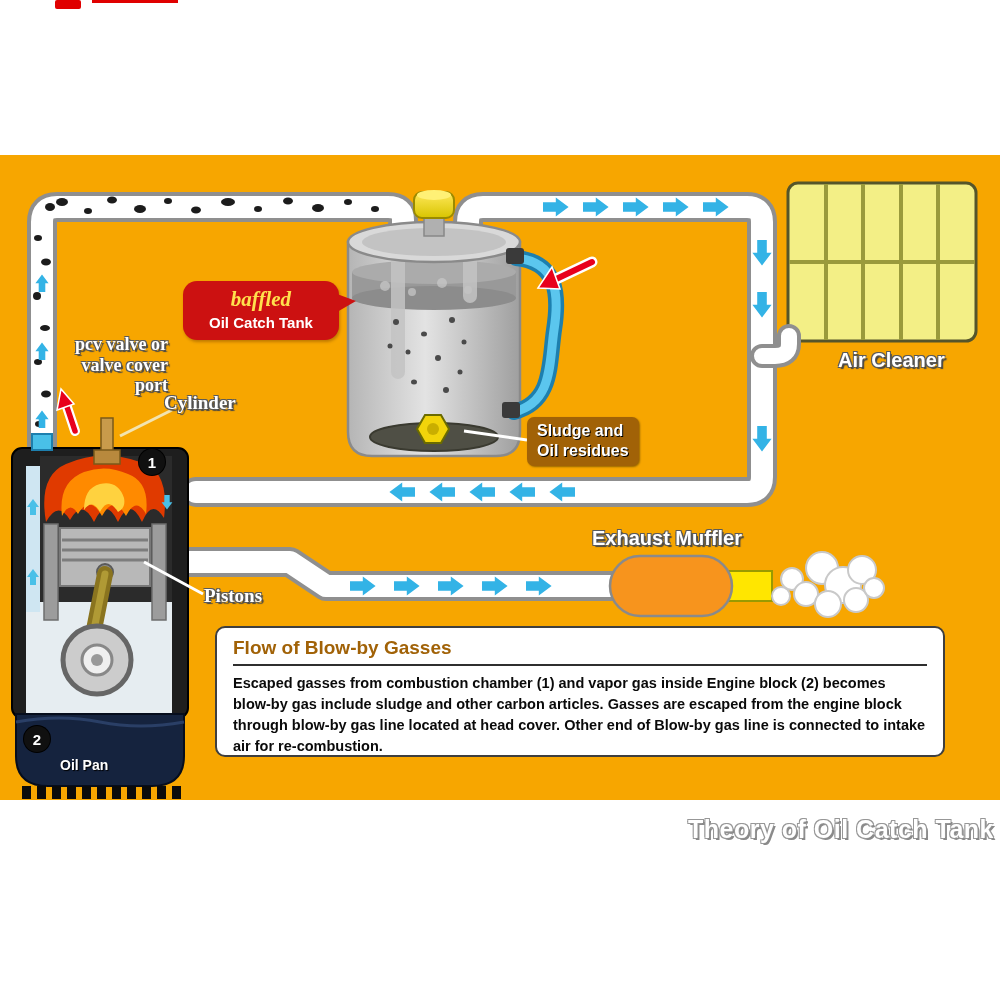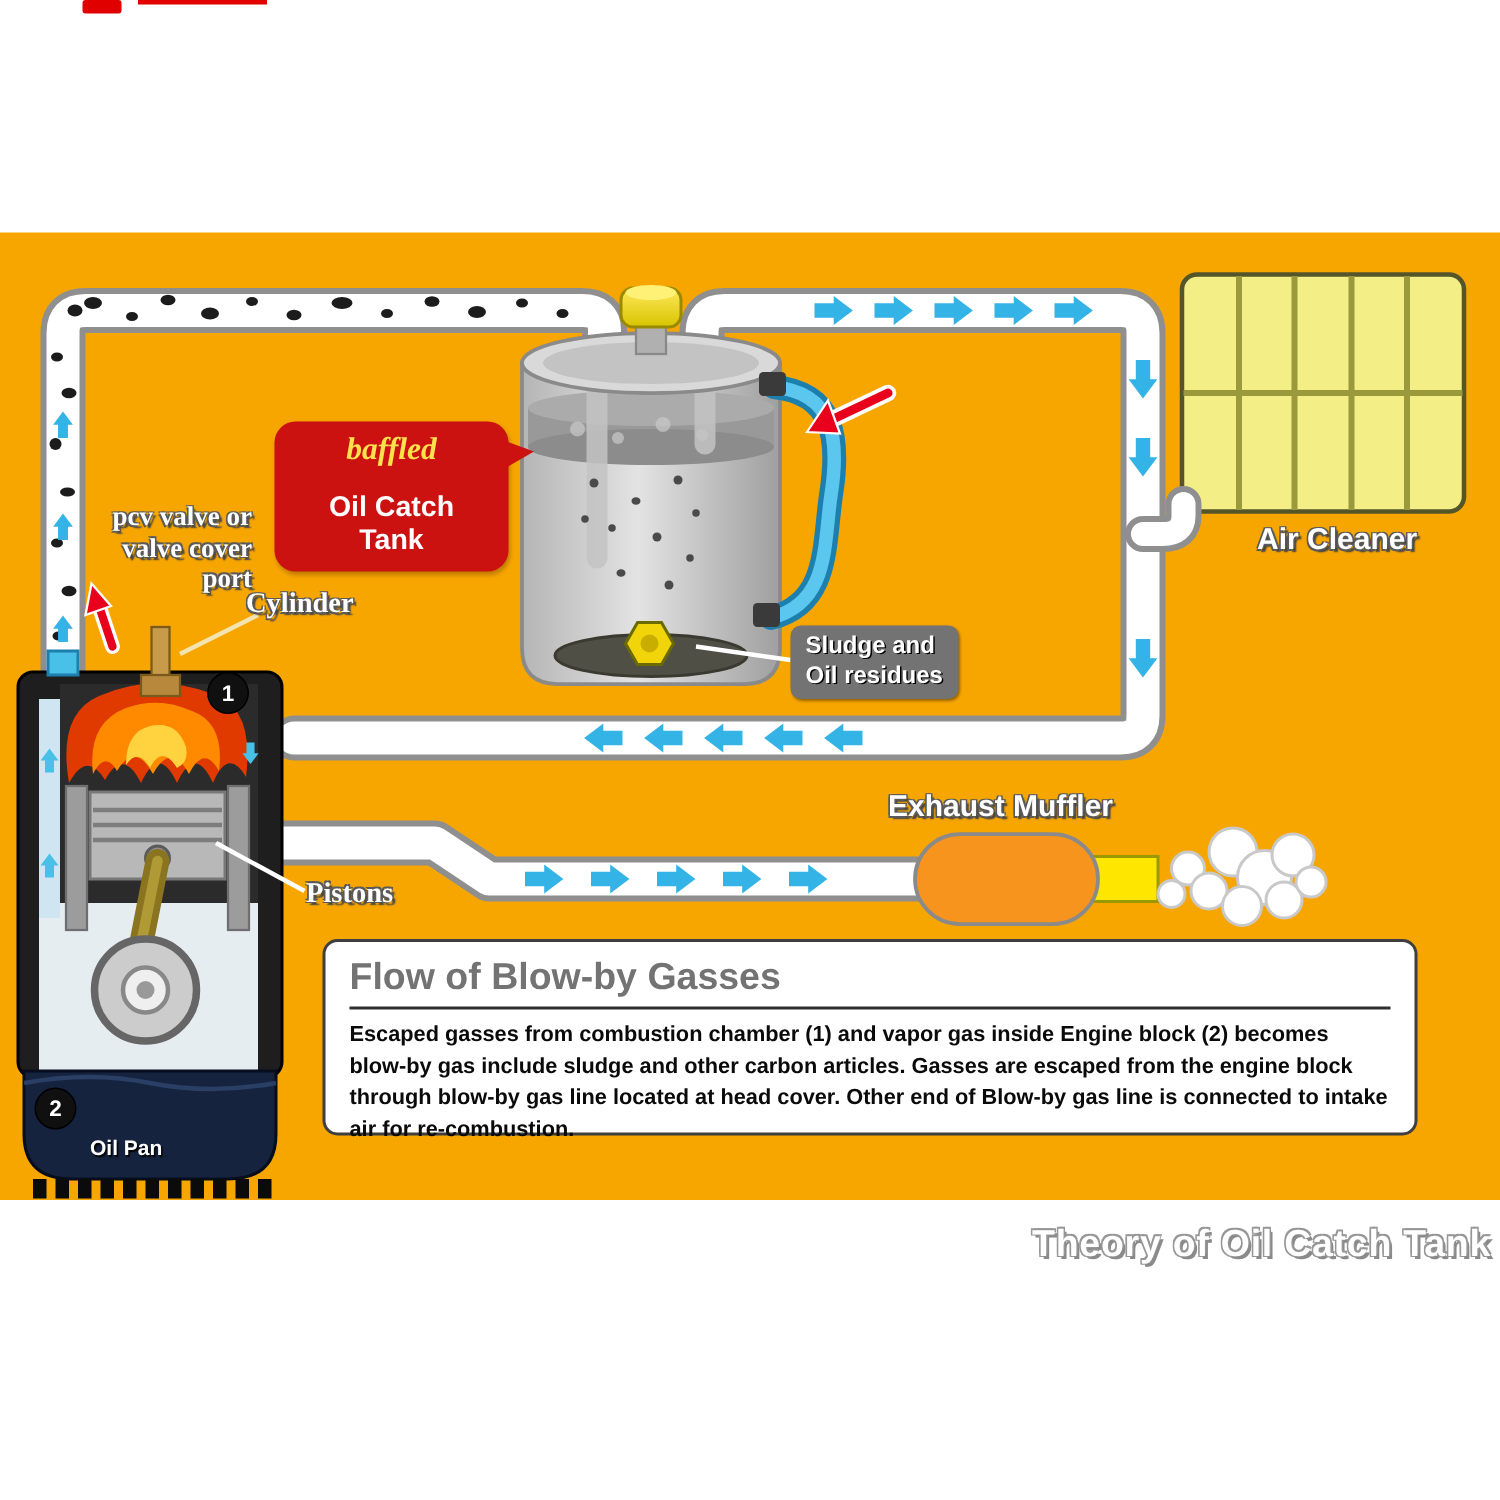--- a/index.html
+++ b/index.html
@@ -33,36 +33,36 @@
   .m2 { left:24px; top:726px; }
 
   .bubble { position:absolute; left:183px; top:281px; width:156px; padding:7px 23px 9px;
             background:#CC1111; border-radius:14px; text-align:center;
             box-shadow:1px 2px 3px rgba(90,40,0,.35); }
   .bubble:after { content:""; position:absolute; right:-17px; top:13px; width:0; height:0;
             border-left:19px solid #CC1111; border-top:7px solid transparent;
             border-bottom:11px solid transparent; }
   .bubble .l1 { display:block; font-family:"Liberation Serif", serif; font-style:italic;
             font-weight:bold; font-size:21px; color:#FFE14D; line-height:1.1; }
-  .bubble .l2 { display:block; font-weight:bold; font-size:19px; color:#fff; margin-top:17px; }
+  .bubble .l2 { display:block; font-weight:bold; font-size:15px; color:#fff; margin-top:3px; }
 
   .lbl-filter { left:586px; top:237px; width:92px; text-align:center; font-size:21px;
             line-height:1.12; font-style:italic; color:#6f5a0c;
             text-shadow:1px 1px 0 rgba(60,40,0,.25); }
   .lbl-filter span { display:block; }
 
-  .sludge-box { position:absolute; left:527px; top:417px; background:#737373; border-radius:7px;
+  .sludge-box { position:absolute; left:527px; top:417px; background:#a16207; border-radius:7px;
             padding:4px 10px 5px; box-shadow:1px 1px 2px rgba(0,0,0,.4); }
   .sludge-box span { display:block; color:#fff; font-weight:bold; font-size:16px;
             line-height:1.25; text-shadow:1px 1px 0 #000; }
 
   .info-panel { position:absolute; left:215px; top:626px; width:730px; height:131px;
             background:#fff; border:2px solid #3f3f3f; border-radius:10px;
             padding:9px 16px 8px; }
-  .info-title { font-size:25px; font-weight:bold; color:#737373; }
+  .info-title { font-size:19px; font-weight:bold; color:#a16207; }
   .divider { height:2px; background:#2f2f2f; margin:5px 0 7px; }
   .info-body { font-size:14.5px; font-weight:bold; color:#0a0a0a; line-height:1.44; }
 
   .footer-title { position:absolute; left:688px; top:767px; font-size:25px; font-weight:bold;
             letter-spacing:.5px; white-space:nowrap; color:#fff;
             text-shadow:-1px -1px 0 #979797, 1px -1px 0 #979797, -1px 1px 0 #979797,
                         2px 2px 0 #8a8a8a;margin-top:48px; }
 </style>
 </head>
 <body>

